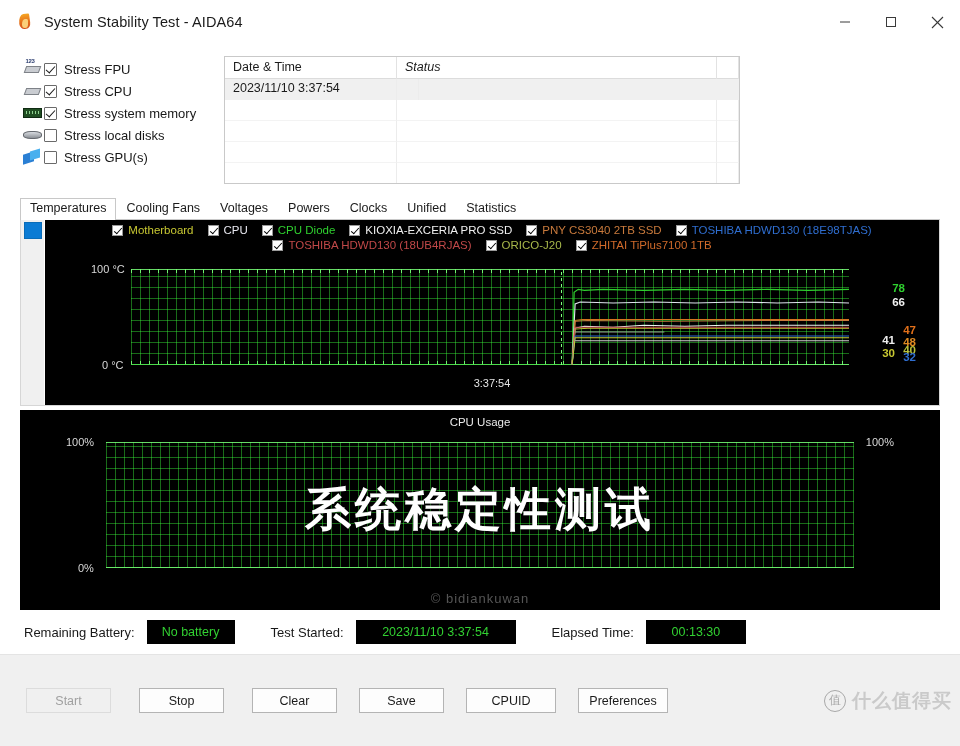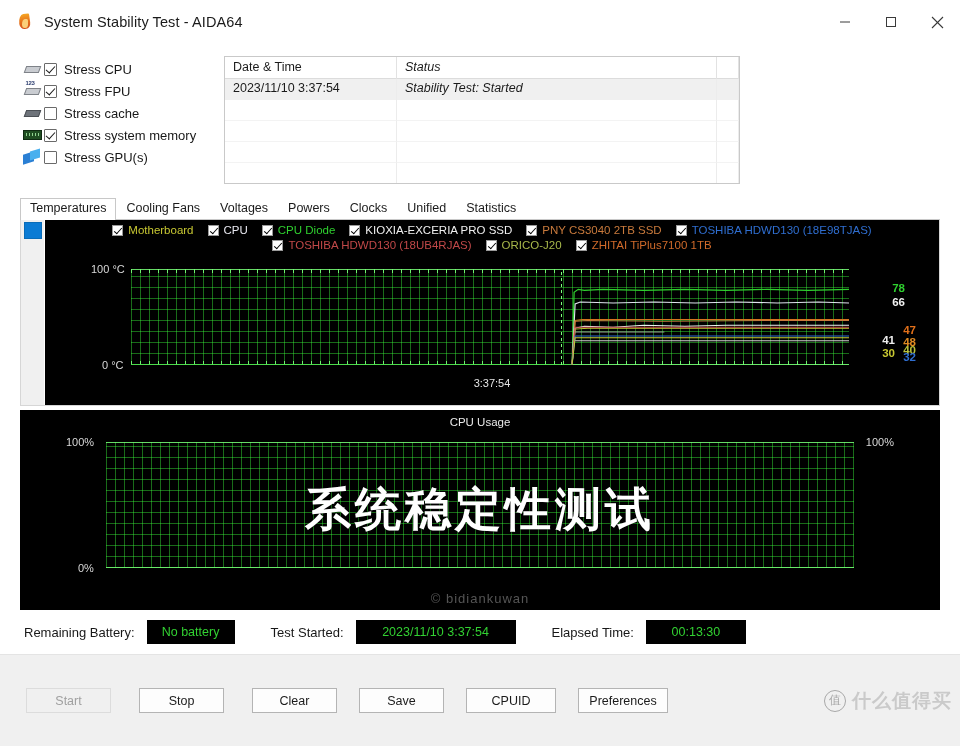--- a/index.html
+++ b/index.html
@@ -420,52 +420,50 @@
     </div>
   </div>
 
   <div id="content">
 
     <div id="top-row">
 
       <div id="options">
         <div class="opt-row">
           <div class="opt-icon">
-              <div class="ic-cpu">
-                <div class="chip"></div>
-              </div>
-            </div>
-          <div class="cb checked"></div>
-          <div class="opt-label">Stress CPU</div>
-        </div>
-        <div class="opt-row">
-          <div class="opt-icon">
               <div class="ic-fpu">
                 <div class="num">123</div>
                 <div class="chip"></div>
               </div>
             </div>
           <div class="cb checked"></div>
           <div class="opt-label">Stress FPU</div>
         </div>
         <div class="opt-row">
           <div class="opt-icon">
-              <div class="ic-cache">
+              <div class="ic-cpu">
                 <div class="chip"></div>
               </div>
             </div>
-          <div class="cb"></div>
-          <div class="opt-label">Stress cache</div>
+          <div class="cb checked"></div>
+          <div class="opt-label">Stress CPU</div>
         </div>
         <div class="opt-row">
           <div class="opt-icon">
               <div class="ic-mem"></div>
             </div>
           <div class="cb checked"></div>
           <div class="opt-label">Stress system memory</div>
+        </div>
+        <div class="opt-row">
+          <div class="opt-icon">
+              <div class="ic-disk"></div>
+            </div>
+          <div class="cb"></div>
+          <div class="opt-label">Stress local disks</div>
         </div>
         <div class="opt-row">
           <div class="opt-icon">
               <div class="ic-gpu">
                 <div class="b1"></div>
                 <div class="b2"></div>
               </div>
             </div>
           <div class="cb"></div>
           <div class="opt-label">Stress GPU(s)</div>
@@ -474,21 +472,20 @@
 
       <div id="log">
         <div id="log-head">
           <div class="th col-dt">Date &amp; Time</div>
           <div class="th col-st">Status</div>
           <div class="th col-x"></div>
         </div>
         <div id="log-body">
           <div class="log-row sel">
             <div class="td col-dt">2023/11/10 3:37:54</div>
-            <div class="td col-st">Stability Test: Started</div>
             <div class="td col-x"></div>
           </div>
           <div class="log-row empty">
               <div class="td col-dt"></div>
               <div class="td col-st"></div>
               <div class="td col-x"></div>
             </div>
           <div class="log-row empty">
               <div class="td col-dt"></div>
               <div class="td col-st"></div>

